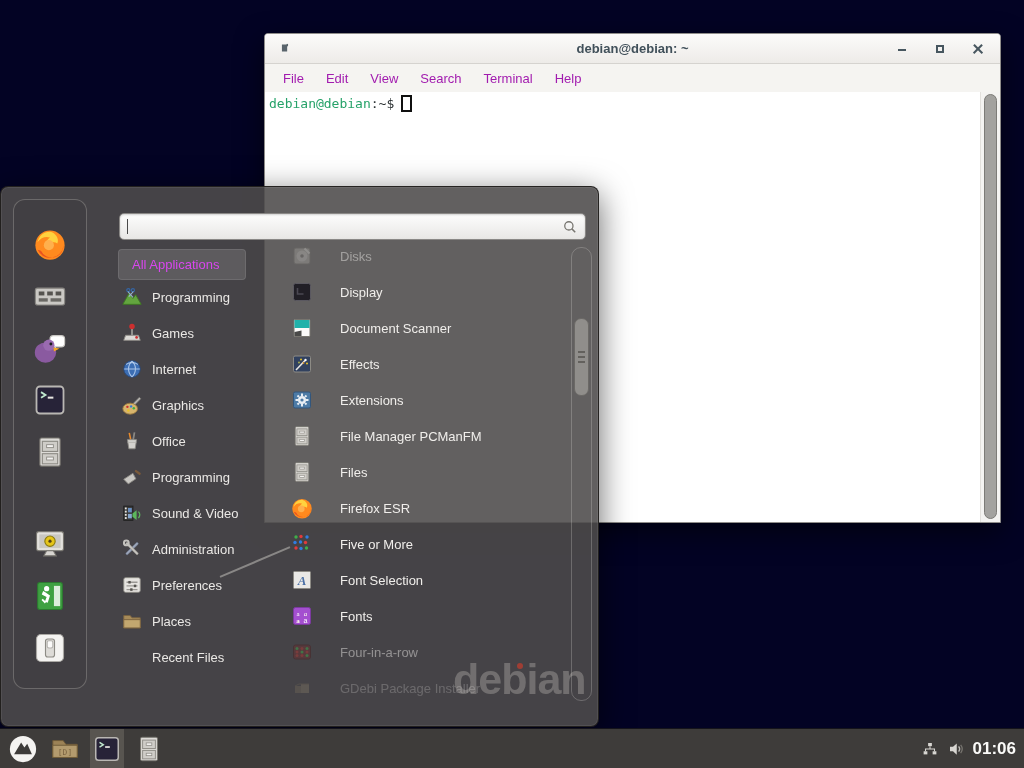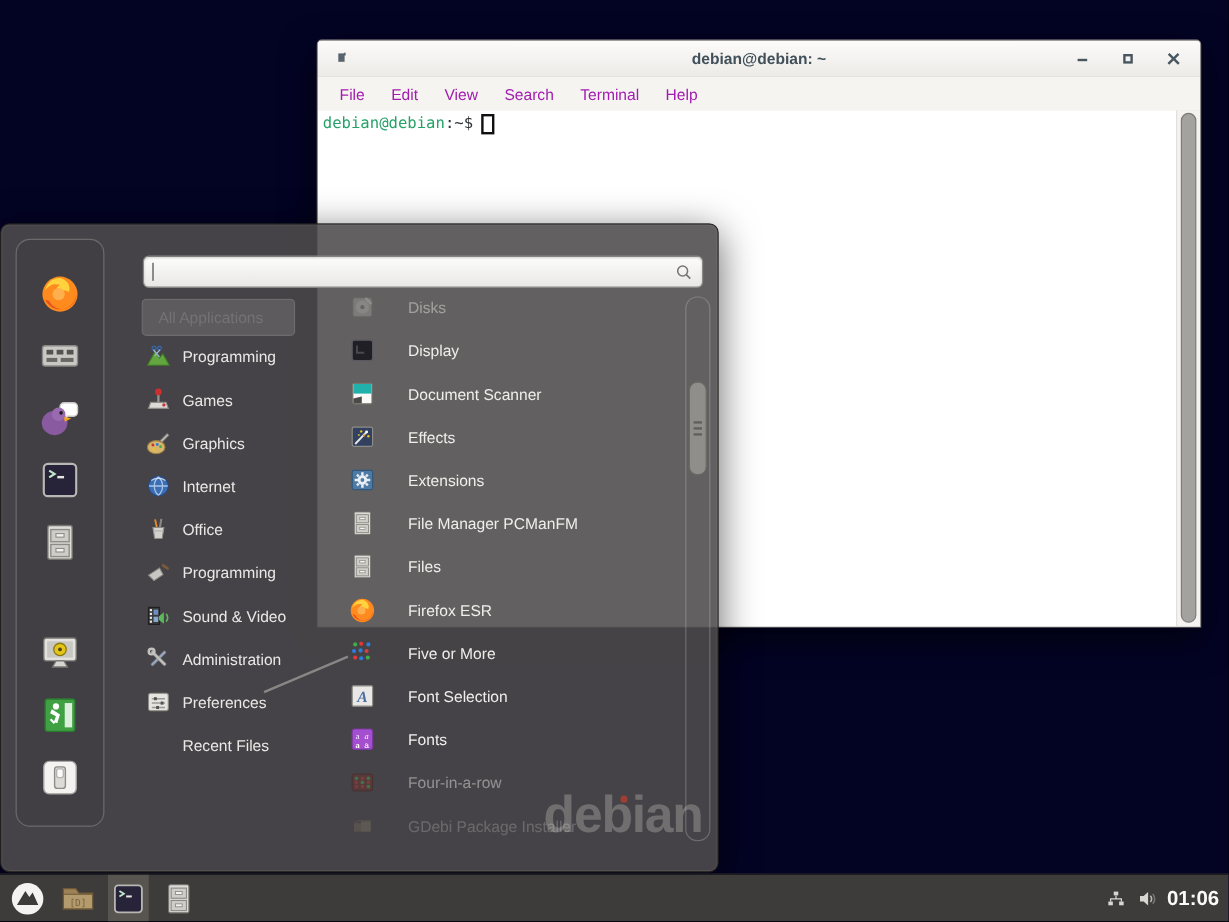--- a/index.html
+++ b/index.html
@@ -52,21 +52,21 @@
   .fav-item{width:36px;height:36px;flex:none;cursor:pointer;}
   .fav-item.group-break{margin-top:40px;}
   .fav-icon{display:block;width:36px;height:36px;}
   .search-box{position:absolute;left:118px;top:26px;width:467px;height:27px;box-sizing:border-box;
     border:1px solid #8a8886;border-radius:5px;background:linear-gradient(#fdfdfd,#e8e7e5);
     box-shadow:inset 0 1px 2px rgba(0,0,0,.18);}
   .search-caret{position:absolute;left:7px;top:5px;width:1px;height:15px;background:#4a4a4a;}
   .search-icon{position:absolute;right:6px;top:4px;width:18px;height:18px;}
   .all-apps{position:absolute;left:117px;top:62px;width:128px;height:31px;box-sizing:border-box;
     background:rgba(255,255,255,.13);border:1px solid rgba(255,255,255,.10);border-radius:4px;
-    color:#737373;font-size:13px;display:flex;align-items:center;padding-left:13px;cursor:pointer;}
+    color:#d946ef;font-size:13px;display:flex;align-items:center;padding-left:13px;cursor:pointer;}
   .categories{position:absolute;left:118px;top:92px;width:168px;}
   .cat-row{height:36px;display:flex;align-items:center;gap:9px;cursor:pointer;}
   .cat-icon{width:22px;height:22px;flex:none;margin-left:2px;}
   .cat-label{font-size:13px;color:#eae8e5;}
   .apps{position:absolute;left:289px;top:51px;width:281px;}
   .app-row{height:36px;display:flex;align-items:center;gap:26px;cursor:pointer;}
   .app-row.faded{opacity:.45;} .app-row.ghost{opacity:.22;}
   .app-icon{width:24px;height:24px;flex:none;}
   .app-label{font-size:13px;color:#f0eeeb;}
   .menu-scroll-track{position:absolute;left:570px;top:60px;width:21px;height:454px;box-sizing:border-box;
@@ -264,39 +264,39 @@
               <rect x="11" y="6.5" width="2" height="8" fill="#9a9894"></rect>
               <circle cx="12" cy="5" r="3" fill="#cc2f2f"></circle>
               <circle cx="17" cy="16.8" r="1.5" fill="#cc2f2f"></circle>
             </svg>
           </span>
           <span class="cat-label">Games</span>
         </div>
         <div class="cat-row">
           <span class="cat-icon">
             <svg viewBox="0 0 24 24">
+              <circle cx="12" cy="12" r="9" fill="#3c6eb4" stroke="#28497c"></circle>
+              <path d="M3.5 12 h17 M12 3.5 a11.5 11.5 0 0 1 0 17 M12 3.5 a11.5 11.5 0 0 0 0 17" stroke="#a9c4e8" stroke-width="1.2" fill="none"></path>
+              <path d="M5.5 7 a10 8 0 0 1 13 0" stroke="#dce9fa" stroke-width="1" fill="none" opacity=".8"></path>
+            </svg>
+          </span>
+          <span class="cat-label">Internet</span>
+        </div>
+        <div class="cat-row">
+          <span class="cat-icon">
+            <svg viewBox="0 0 24 24">
               <path d="M20 3.5 L10 13.5 l-1.6 3.4 l3.2 -1.6 L21.6 5.2 Z" fill="#b9b7b3" stroke="#77756f" stroke-width=".8"></path>
               <ellipse cx="10" cy="16" rx="8" ry="6" fill="#d8b56d" stroke="#9a7b3f"></ellipse>
               <circle cx="7" cy="14" r="1.3" fill="#cc2f2f"></circle>
               <circle cx="11" cy="13.5" r="1.3" fill="#2f7de1"></circle>
               <circle cx="14" cy="15.5" r="1.3" fill="#3fae49"></circle>
               <circle cx="8" cy="18" r="1.3" fill="#e8c227"></circle>
             </svg>
           </span>
           <span class="cat-label">Graphics</span>
-        </div>
-        <div class="cat-row">
-          <span class="cat-icon">
-            <svg viewBox="0 0 24 24">
-              <circle cx="12" cy="12" r="9" fill="#3c6eb4" stroke="#28497c"></circle>
-              <path d="M3.5 12 h17 M12 3.5 a11.5 11.5 0 0 1 0 17 M12 3.5 a11.5 11.5 0 0 0 0 17" stroke="#a9c4e8" stroke-width="1.2" fill="none"></path>
-              <path d="M5.5 7 a10 8 0 0 1 13 0" stroke="#dce9fa" stroke-width="1" fill="none" opacity=".8"></path>
-            </svg>
-          </span>
-          <span class="cat-label">Internet</span>
         </div>
         <div class="cat-row">
           <span class="cat-icon">
             <svg viewBox="0 0 24 24">
               <rect x="9" y="3" width="1.7" height="8.5" fill="#e8892a" transform="rotate(-12 10 7)"></rect>
               <rect x="13" y="2.5" width="1.9" height="9" fill="#8a8884" transform="rotate(10 14 7)"></rect>
               <path d="M7 10.5 h10 l-1.6 10 h-6.8 Z" fill="#d4d2ce" stroke="#8d8b85"></path>
               <path d="M7.4 13.5 h9.2" stroke="#b5b3af"></path>
             </svg>
           </span>
@@ -341,20 +341,29 @@
           <span class="cat-icon">
             <svg viewBox="0 0 24 24">
               <rect x="3" y="4" width="18" height="16" rx="2" fill="#e6e4e0" stroke="#8d8b85"></rect>
               <path d="M6 9 h12 M6 13 h12 M6 17 h12" stroke="#9a9894" stroke-width="1.4"></path>
               <rect x="8" y="7.6" width="2.6" height="2.8" fill="#55534f"></rect>
               <rect x="14" y="11.6" width="2.6" height="2.8" fill="#55534f"></rect>
               <rect x="10" y="15.6" width="2.6" height="2.8" fill="#55534f"></rect>
             </svg>
           </span>
           <span class="cat-label">Preferences</span>
+        </div>
+        <div class="cat-row">
+          <span class="cat-icon">
+            <svg viewBox="0 0 24 24">
+              <path d="M3 6 h7 l2 2.5 h9 v11 H3 Z" fill="#a78b59" stroke="#7a6340"></path>
+              <path d="M3 10.5 h18 v9 H3 Z" fill="#c2a76f" stroke="#7a6340"></path>
+            </svg>
+          </span>
+          <span class="cat-label">Places</span>
         </div>
         <div class="cat-row">
           <span class="cat-icon"></span>
           <span class="cat-label">Recent Files</span>
         </div>
       </div>
 
     <div class="apps">
 
     <div class="app-row faded">

